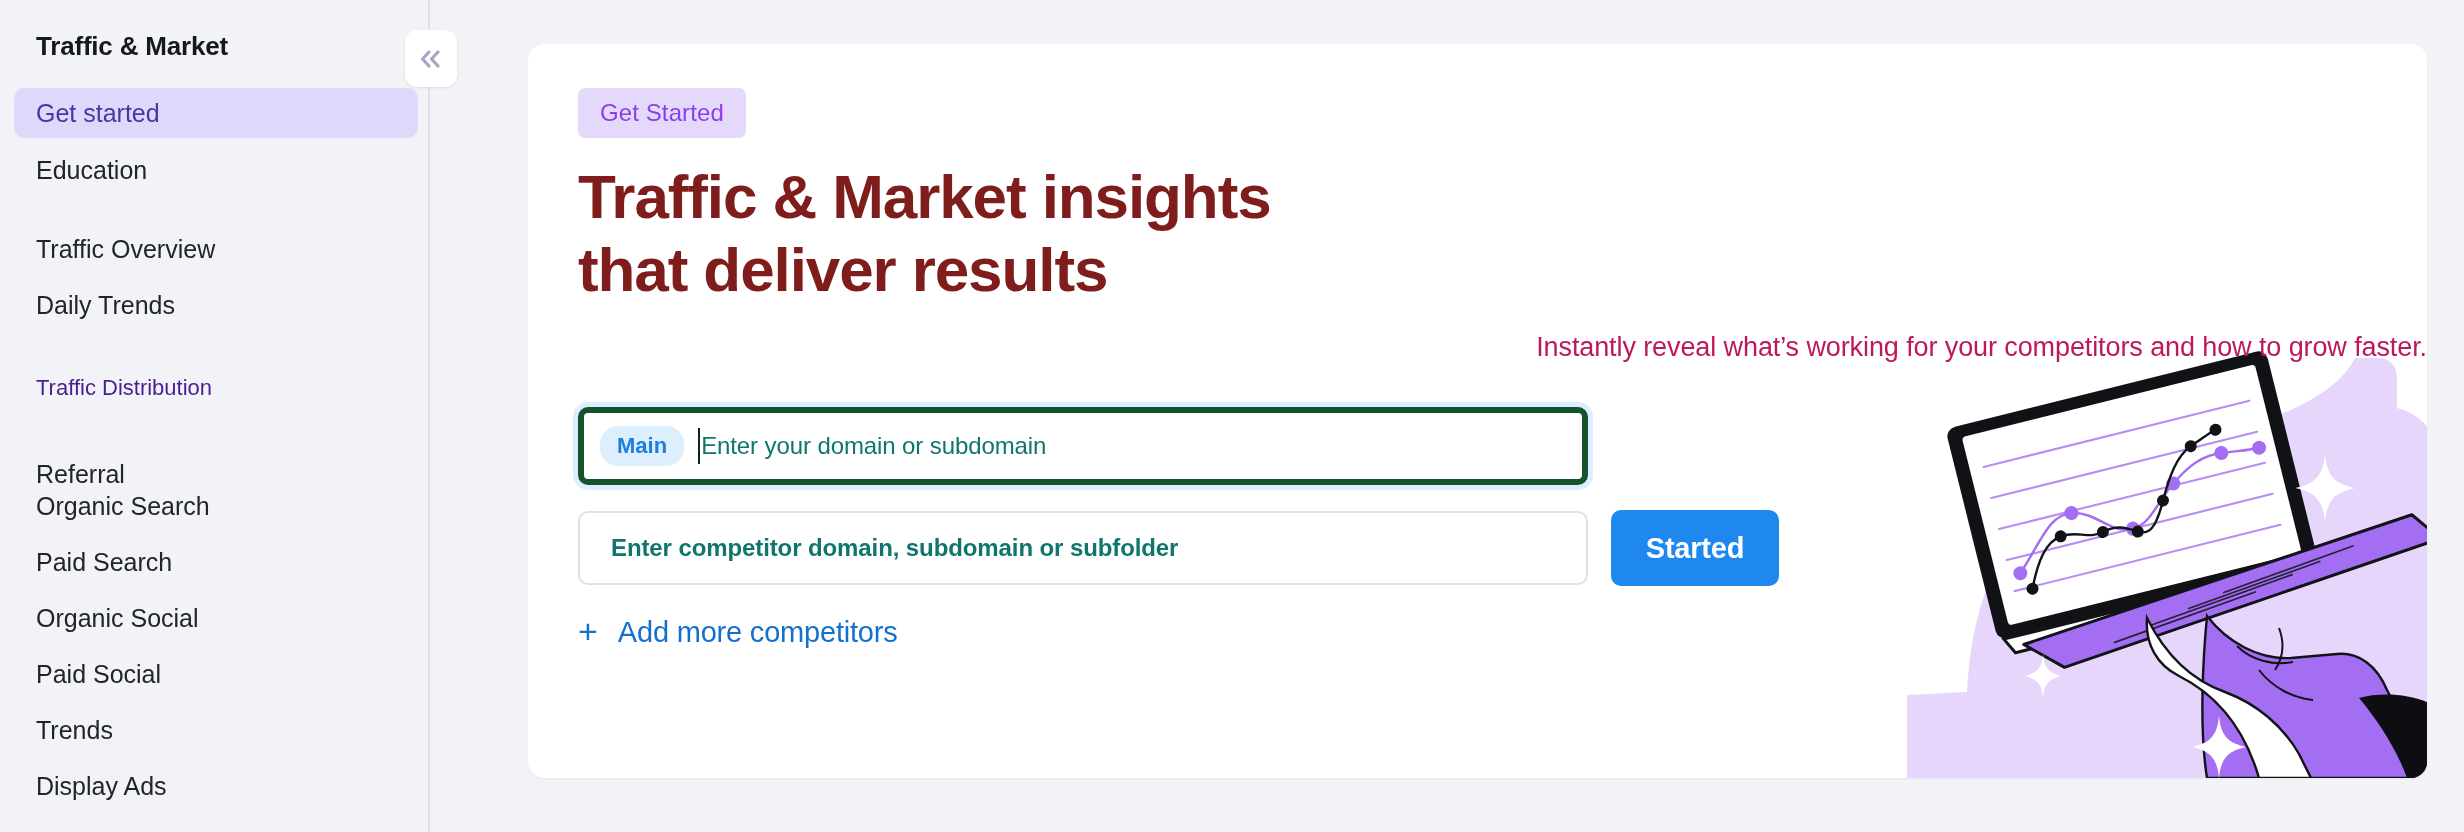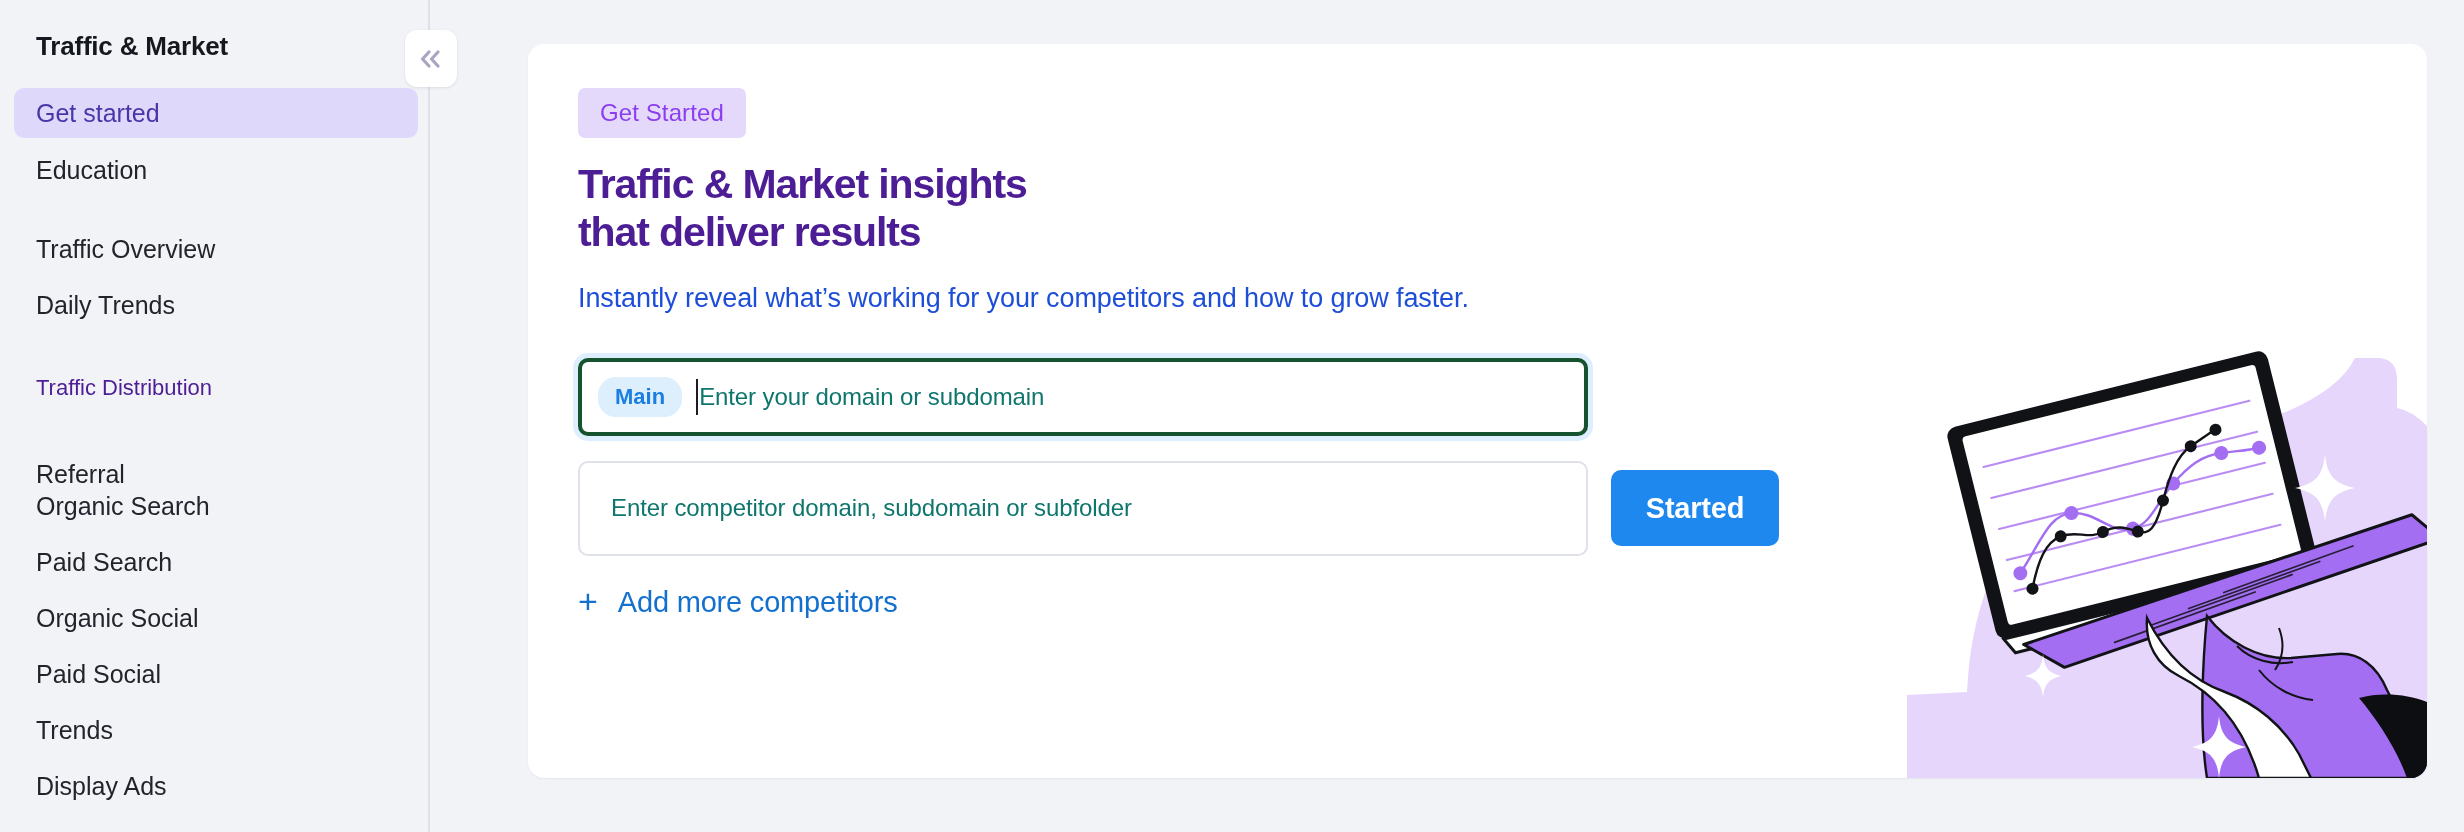--- a/index.html
+++ b/index.html
@@ -85,42 +85,43 @@
     background: #e4d9fb;
     color: #8b3ef0;
     font-size: 24px;
     border-radius: 7px;
     padding: 11px 22px;
     letter-spacing: .1px;
   }
 
   h1.hero {
     margin-top: 22px;
-    font-size: 41px;
+    font-size: 62px;
     line-height: 1.18;
     font-weight: 700;
-    color: #4c1d95;
+    color: #7f1d1d;
     letter-spacing: -1.1px;
   }
   h1.hero .l2 { display: block; }
 
   p.sub {
     margin-top: 26px;
     font-size: 27px;
-    color: #1d4ed8;
+    color: #be185d;
     letter-spacing: -.1px;
+    text-align: right;
   }
 
   .form { margin-top: 44px; }
 
   .row1 {
     position: relative;
     width: 1010px; height: 78px;
     background: #ffffff;
-    border: 4px solid #14532d;
+    border: 6px solid #14532d;
     border-radius: 10px;
     box-shadow: 0 0 0 5px #ddeeff;
     display: flex; align-items: center;
     padding-left: 16px;
   }
   .main-badge {
     background: #ddeefc;
     color: #1a7fe0;
     font-size: 22px;
     font-weight: 700;
@@ -132,26 +133,27 @@
     width: 2px; height: 36px; background: #1b1d24;
     margin-left: 14px; margin-right: 1px;
   }
   .ph {
     font-size: 24px; color: #0f766e;
     letter-spacing: -.1px;
   }
 
   .row2 { margin-top: 25px; display: flex; align-items: center; }
   .comp-input {
-    width: 1010px; height: 95px;
+    width: 1010px; height: 74px;
     background: #ffffff;
     border: 2px solid #dfe1e8;
     border-radius: 10px;
     display: flex; align-items: center;
     padding-left: 31px;
+    font-weight: bold;
   }
   .analyze {
     margin-left: 23px;
     width: 168px; height: 76px;
     background: #1e88ef;
     color: #ffffff;
     border: none; border-radius: 10px;
     font-family: "Liberation Sans", sans-serif;
     font-size: 29px; font-weight: 700;
     letter-spacing: -.2px;

